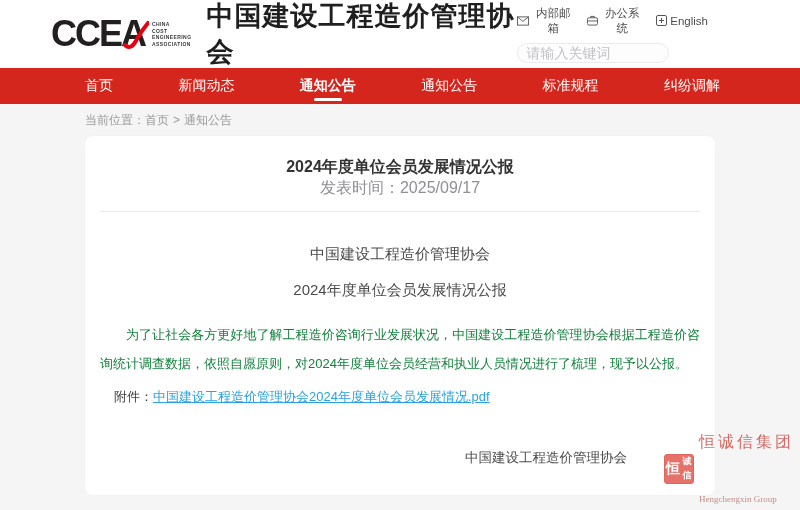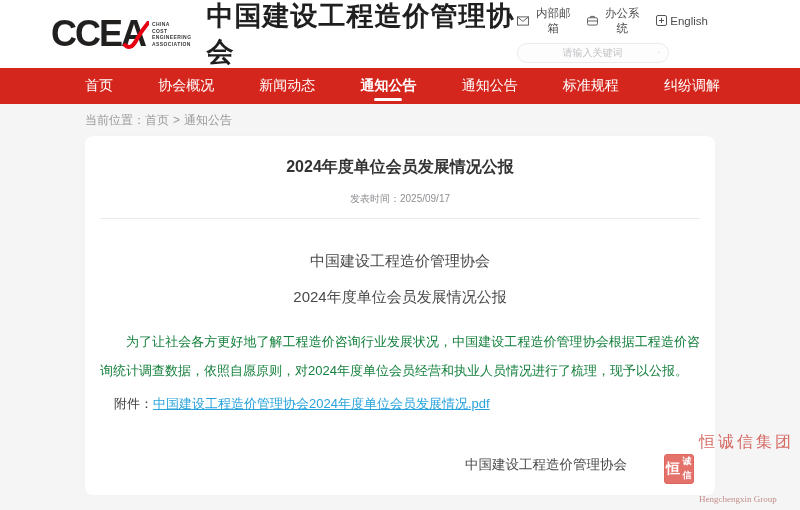--- a/index.html
+++ b/index.html
@@ -20,21 +20,21 @@
     letter-spacing:1px; }
 
   .header-right { display:flex; flex-direction:column; align-items:flex-start; gap:7px; }
   .utility-row { display:flex; align-items:center; gap:13px; font-size:11.5px; color:#4c4c4c;text-align:center; }
   .utility-link { display:flex; align-items:center; gap:3px; cursor:pointer; }
   .utility-link svg { display:block; }
 
   .search-box { width:152px; height:20px; border:1px solid #ebebee; background:#fdfdfd;
     border-radius:10px; display:flex; align-items:center; padding:0 8px; }
   .search-box input { flex:1; border:none; outline:none; background:transparent;
-    font-size:10px; color:#666; font-family:inherit;text-align:center; }
+    font-size:14px; color:#666; font-family:inherit; }
   .search-box input::placeholder { color:#c2c2c6; }
 
   
   .nav { height:36px; background:#d5261d; display:flex; align-items:center;
     justify-content:space-between; padding:0 80px 0 85px; }
   .nav-item { position:relative; color:#ffffff; font-size:14px; height:36px;
     display:flex; align-items:center; cursor:pointer; }
   .nav-item.active { font-weight:700; }
   .nav-item.active::after { content:""; position:absolute; left:50%; bottom:3px;
     transform:translateX(-50%); width:28px; height:3px; background:#ffffff; border-radius:2px; }
@@ -42,21 +42,21 @@
   
   .breadcrumb { margin:8px 0 7px 85px; font-size:12px; color:#9a9a9a; }
   .breadcrumb .crumb-link { cursor:pointer; }
   .breadcrumb .sep { margin:0 4px; }
 
   
   .card { position:relative; width:630px; margin-left:85px; height:359px;
     background:#ffffff; border-radius:8px; padding:21px 15px 0 15px;
     box-shadow:0 0 4px rgba(0,0,0,0.02); }
   .article-title { text-align:center; font-size:16px; font-weight:700; color:#333333; }
-  .article-meta { text-align:center; font-size:10px; color:#8f8f94; margin-top:14px; }
+  .article-meta { text-align:center; font-size:16px; color:#8f8f94; margin-top:0; }
   .meta-divider { border-bottom:1px solid #e9e9ee; margin-top:12px; }
 
   .doc-head { text-align:center; font-size:15px; color:#4a4a4a; }
   .doc-head-1 { margin-top:33px; }
   .doc-head-2 { margin-top:17px; }
 
   .article-body { margin-top:20px; font-size:13px; color:#15803d; line-height:29px;
     text-indent:2em; text-align:justify; }
 
   .attachment-row { margin-top:10px; padding-left:14px; font-size:13px; color:#3f3f3f; }
@@ -128,21 +128,20 @@
       <svg width="13" height="13" viewBox="0 0 13 13">
         <circle cx="5.5" cy="5.5" r="4" fill="none" stroke="#a8a8ac" stroke-width="1.2"></circle>
         <line x1="8.6" y1="8.6" x2="12" y2="12" stroke="#a8a8ac" stroke-width="1.2"></line>
       </svg>
     </div>
   </div>
 </div>
 
 <div class="nav">
   <div class="nav-item">首页</div>
-  <div class="nav-item">协会概况</div>
   <div class="nav-item">新闻动态</div>
   <div class="nav-item active">通知公告</div>
   <div class="nav-item">通知公告</div>
   <div class="nav-item">标准规程</div>
   <div class="nav-item">纠纷调解</div>
 </div>
 
 <div class="breadcrumb">
   <span>当前位置：</span><span class="crumb-link">首页</span><span class="sep">&gt;</span><span>通知公告</span>
 </div>

